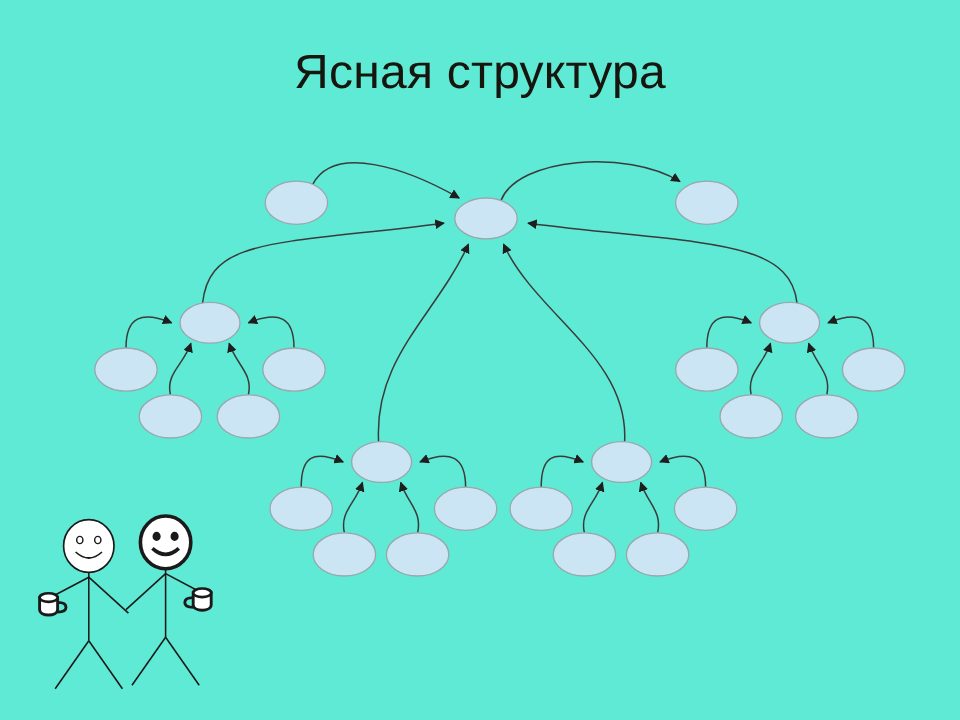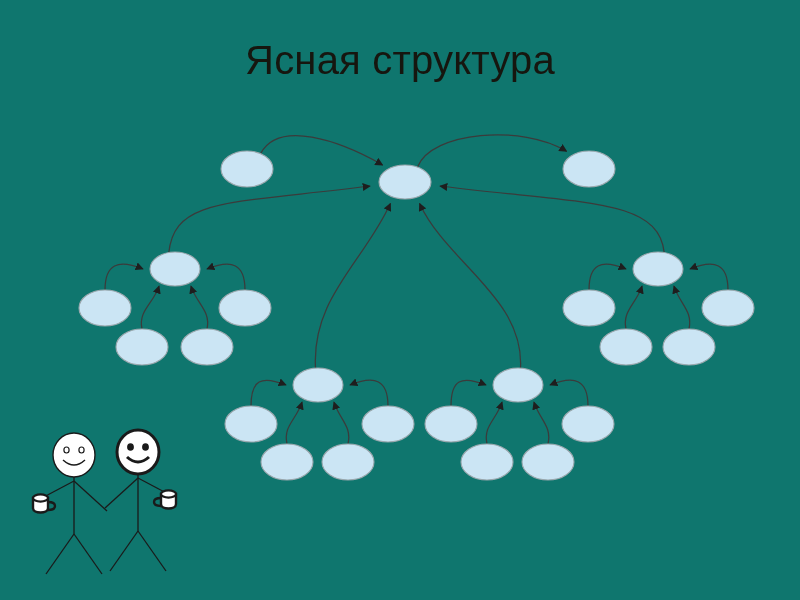--- a/index.html
+++ b/index.html
@@ -37,21 +37,21 @@
     position: absolute;
     top: 0;
     left: 0;
     width: 800px;
     height: 600px;
   }
 </style>
 </head>
 <body>
 
-<div id="slide" style="background: #0f766e;">
+<div id="slide" style="background: #5eead4;">
 
   <div id="slide-title" style="color: rgb(22, 22, 15);">Ясная структура</div>
 
   <svg id="diagram-svg" viewBox="0 0 800 600">
     <defs>
       <marker id="arrow" viewBox="0 0 10 10" refX="9" refY="5" markerWidth="6.5" markerHeight="6.5" orient="auto-start-reverse">
         <path d="M 0 0 L 10 5 L 0 10 z" fill="#1e1e1e"></path>
       </marker>
     </defs>
 

